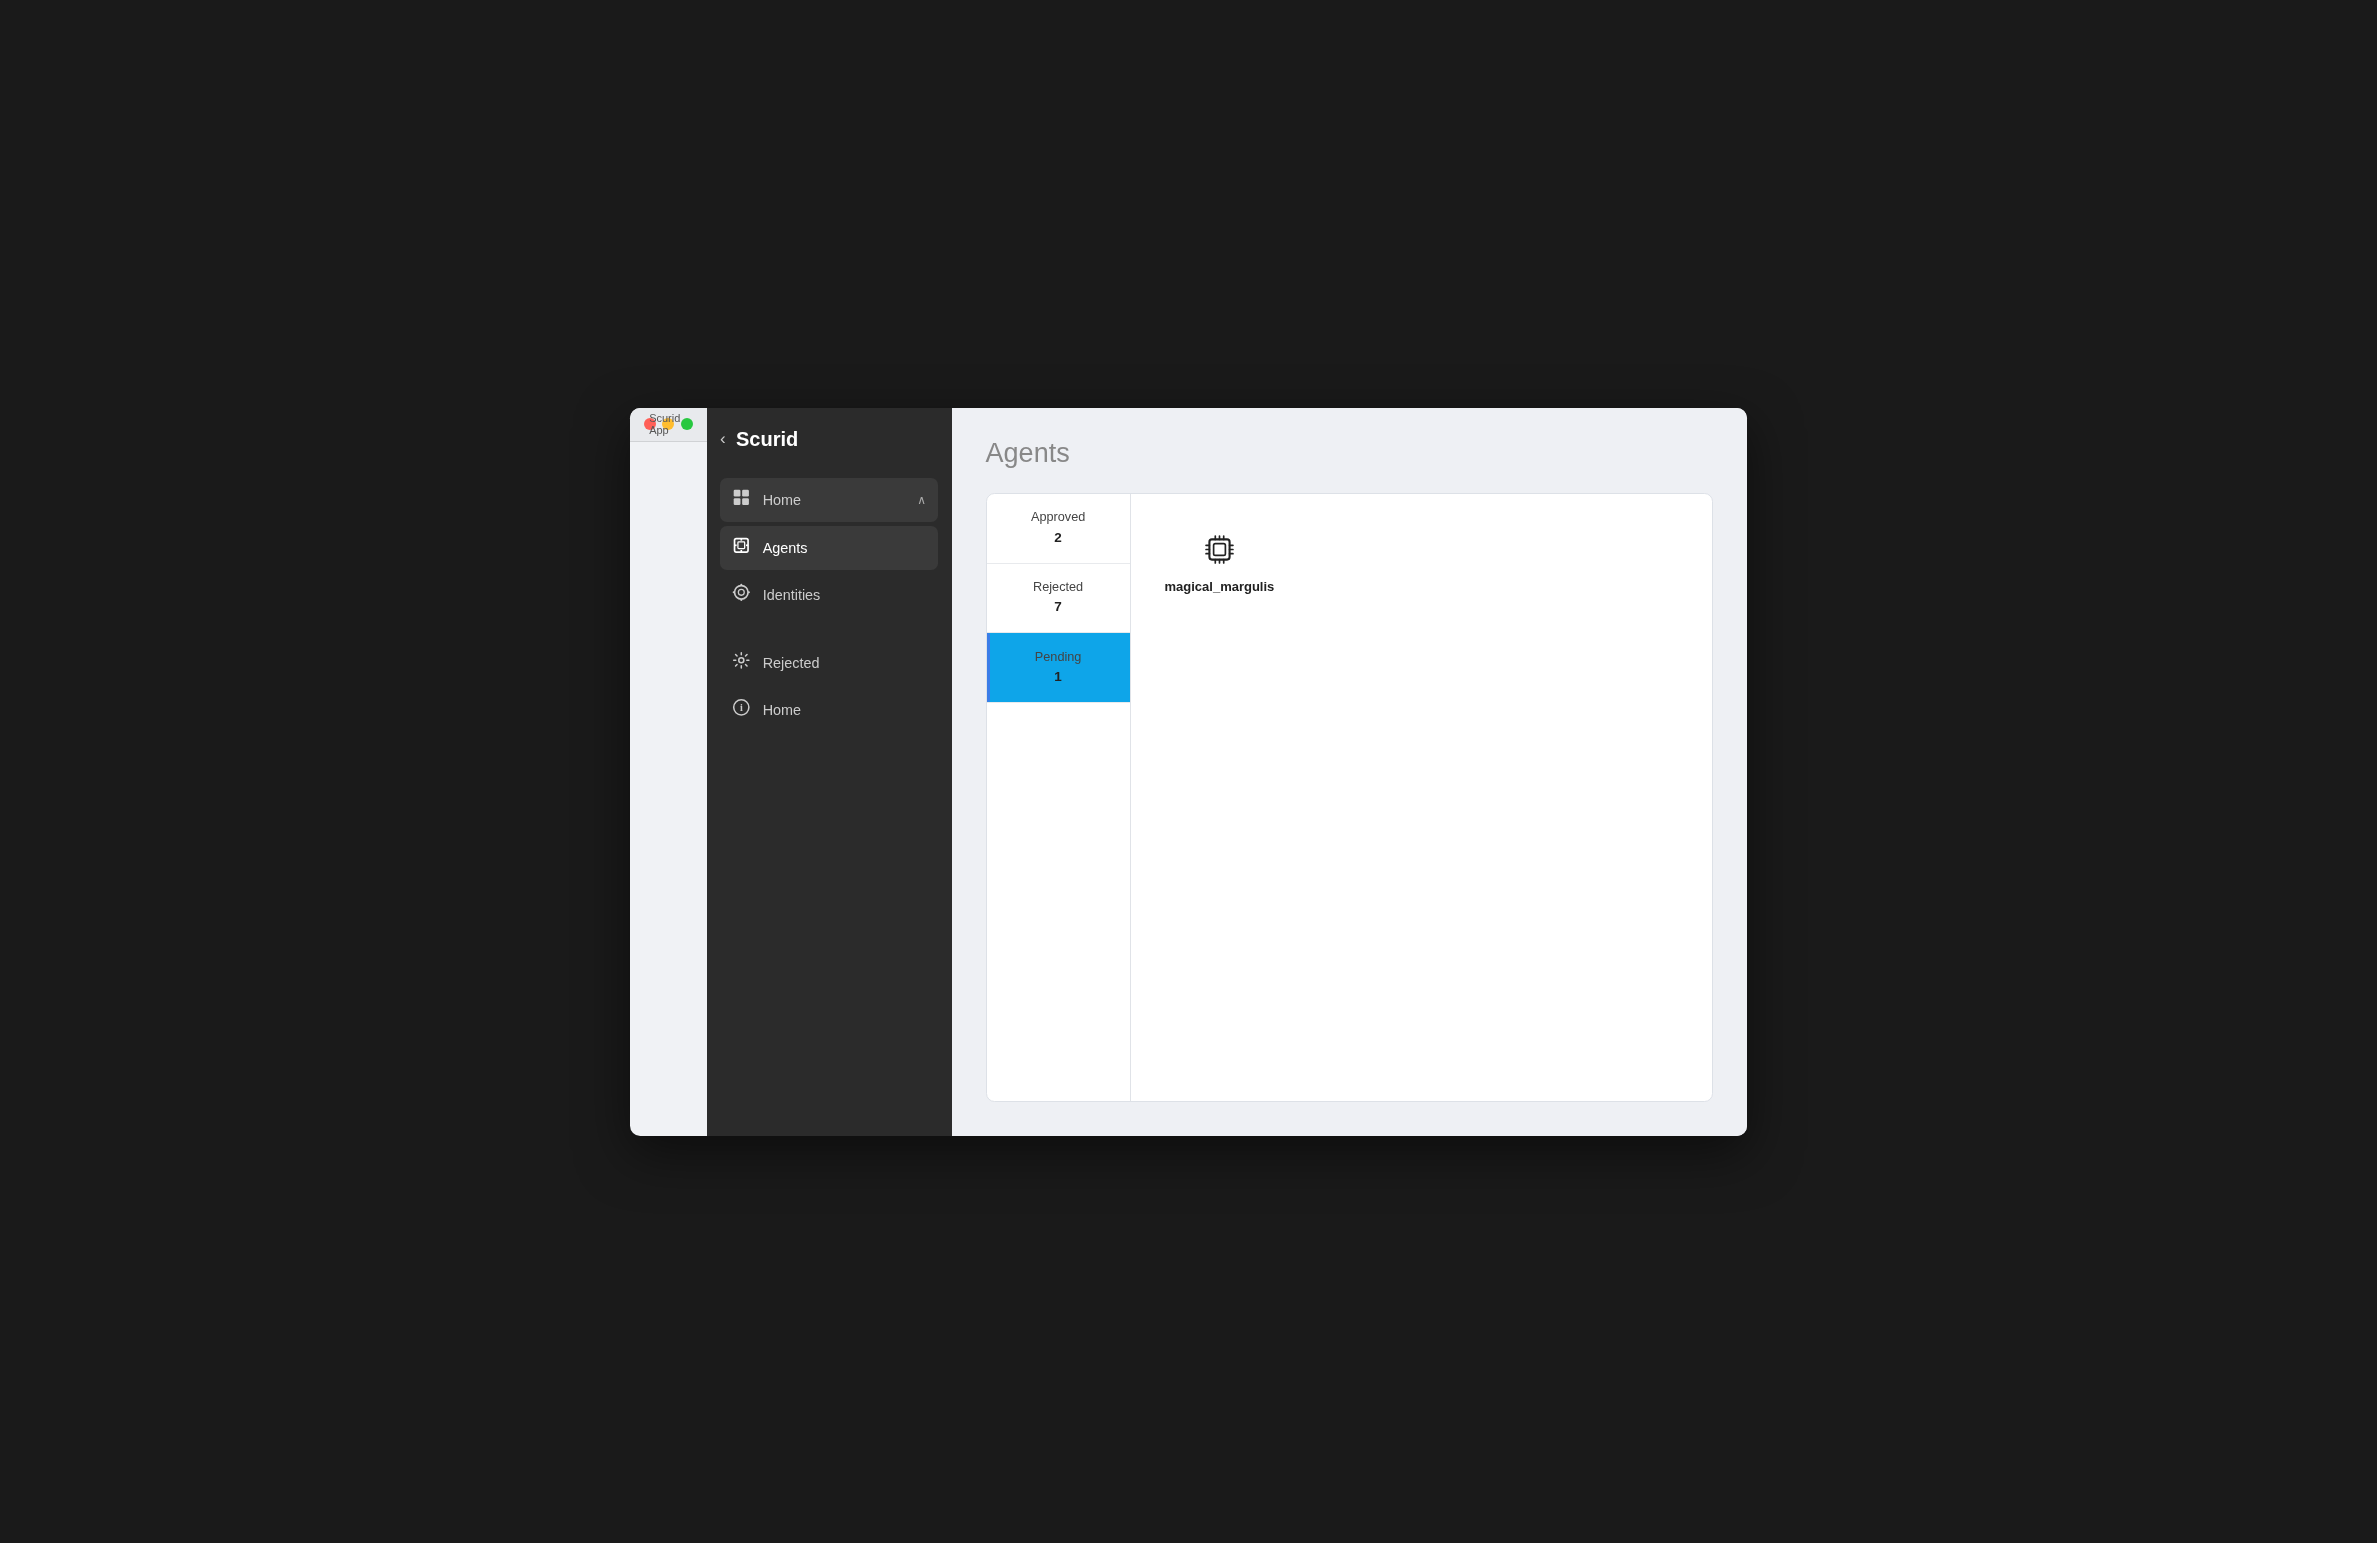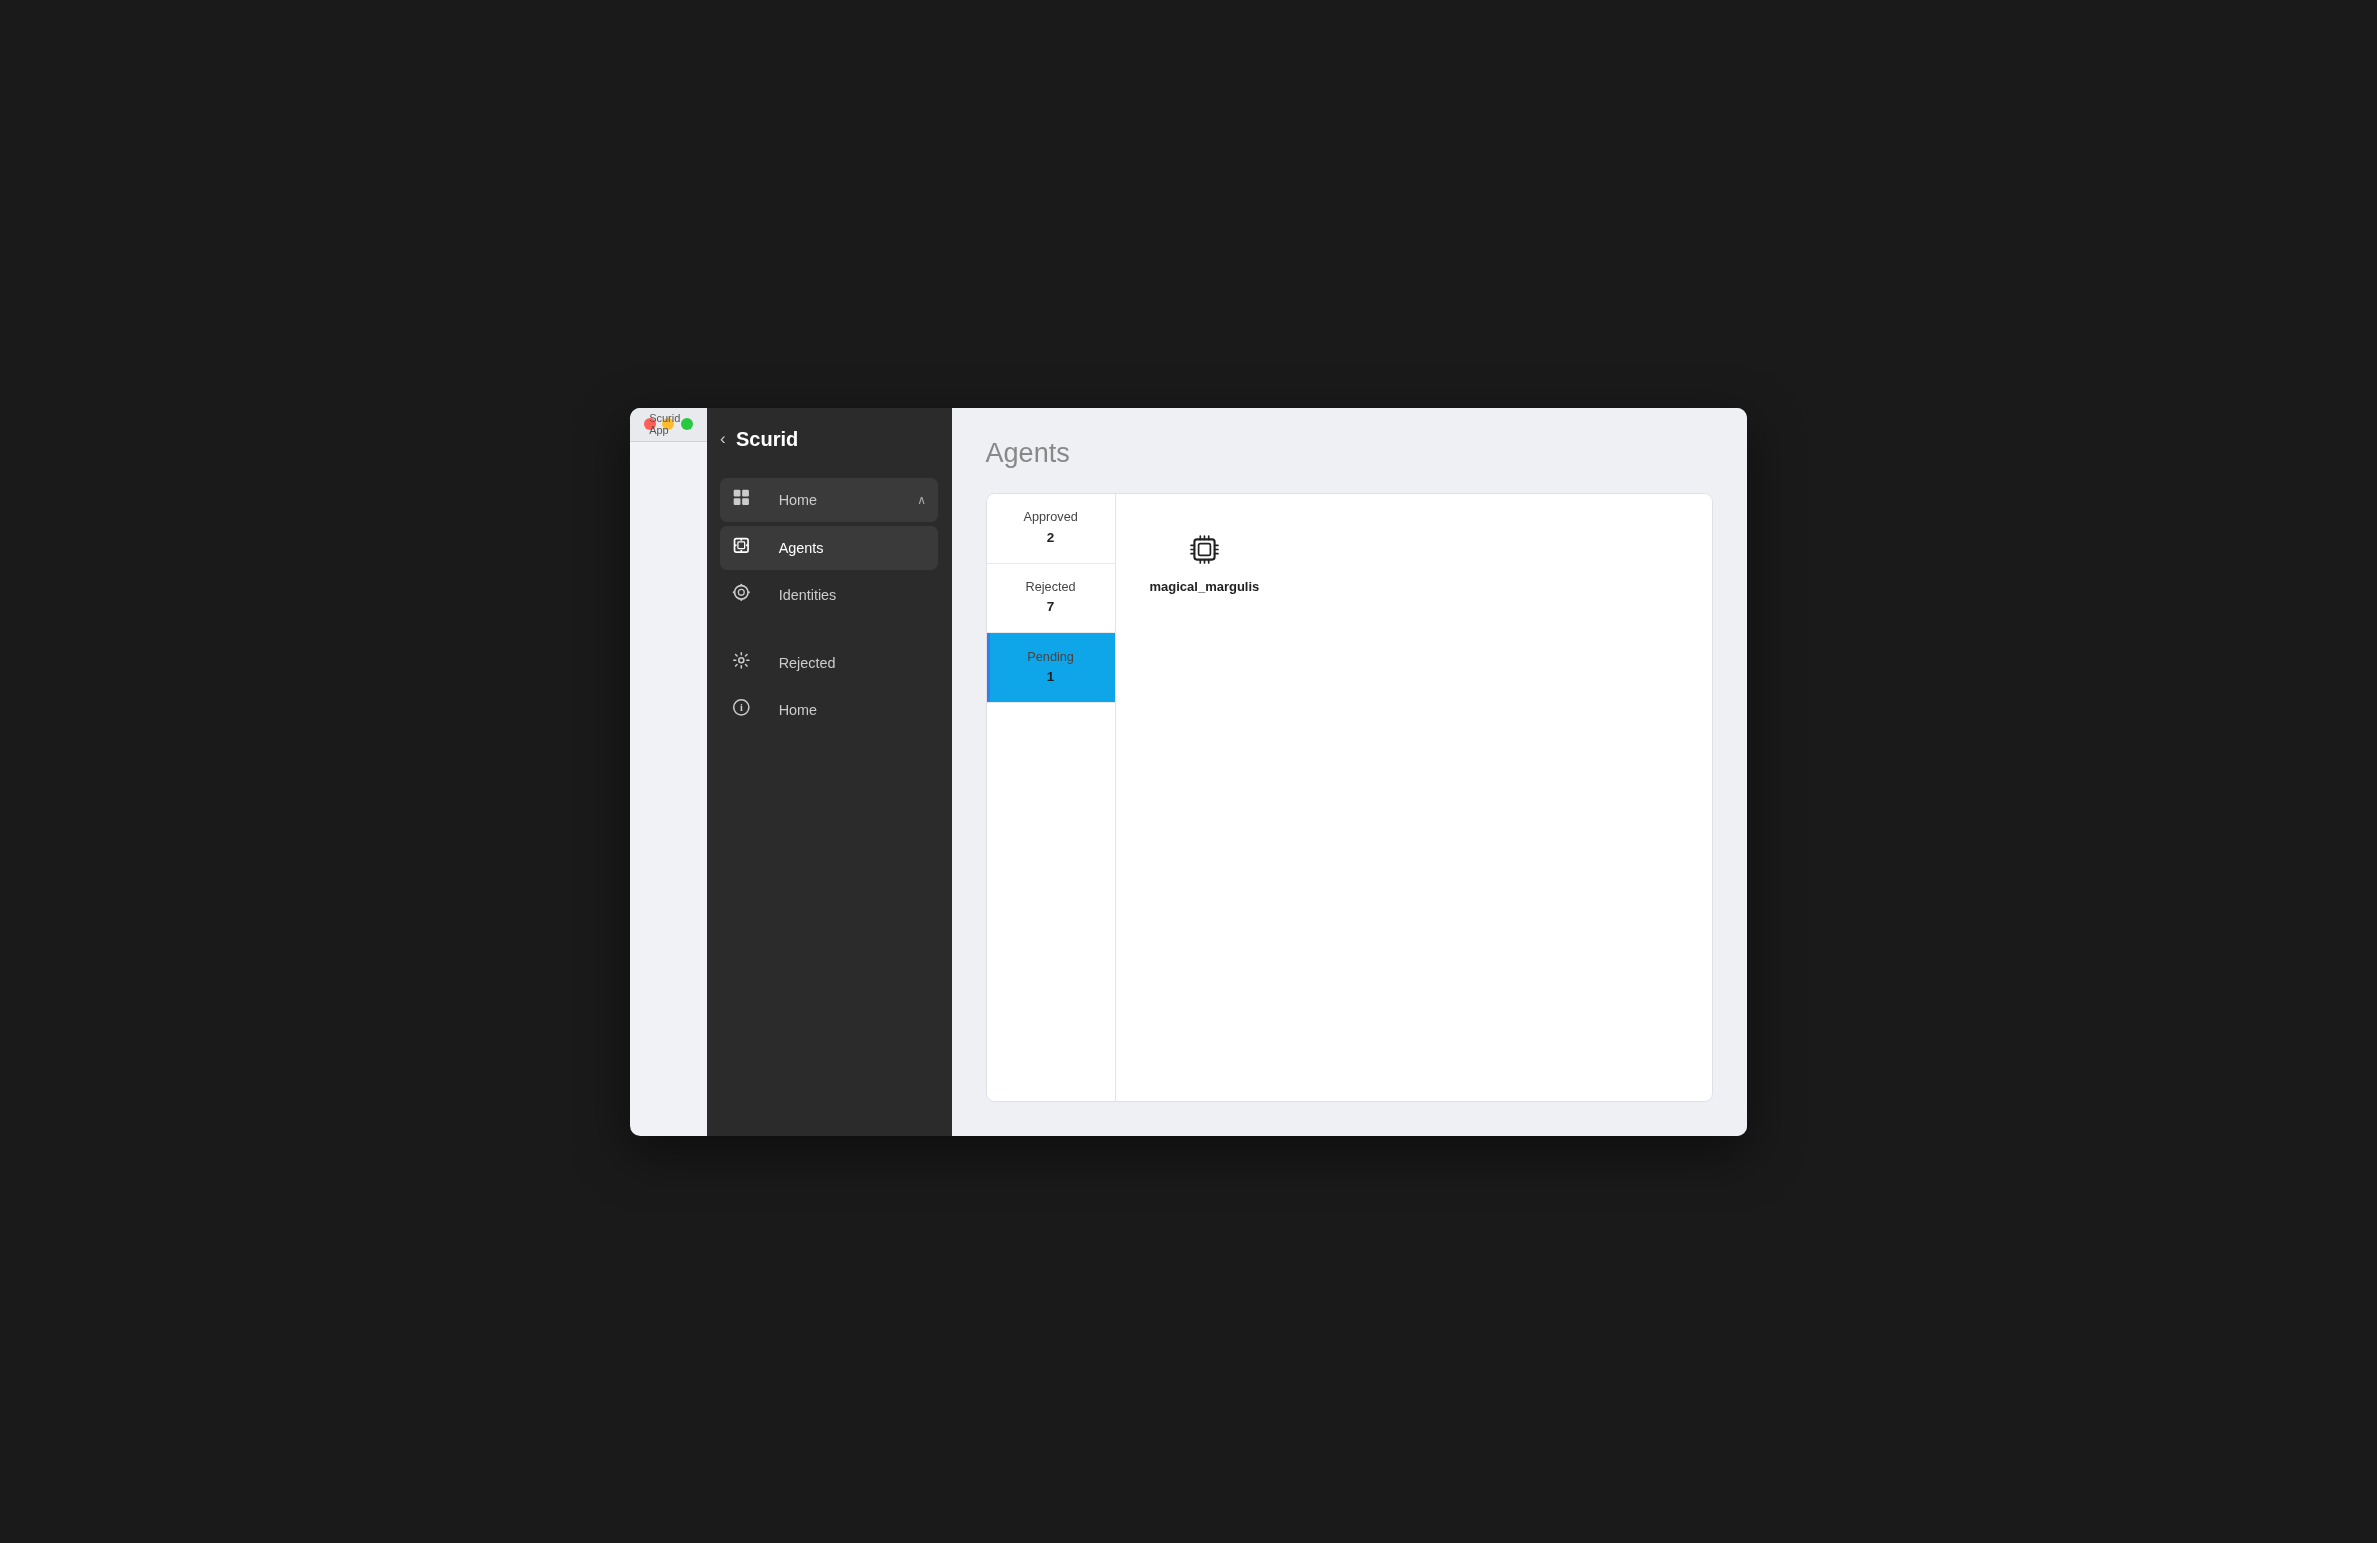--- a/index.html
+++ b/index.html
@@ -92,21 +92,21 @@
 
     .sidebar-nav {
       display: flex;
       flex-direction: column;
       gap: 3.4px;
     }
 
     .sidebar-item {
       display: flex;
       align-items: center;
-      gap: 28px;
+      gap: 12px;
       padding: 10.2px 12px;
       border-radius: 6.8px;
       cursor: pointer;
       color: #cccccc;
       font-size: 14.4px;
       font-weight: 500;
       position: relative;
     }
     .sidebar-item.active {
       background: #3a3a3a;
@@ -149,21 +149,21 @@
       display: flex;
       flex: 1;
       background: #ffffff;
       border-radius: 8.5px;
       border: 0.8px solid #dde1e7;
       overflow: hidden;
     }
 
     
     .filter-sidebar {
-      width: 129px;
+      width: 144px;
       border-right: 0.8px solid #e0e3e8;
       display: flex;
       flex-direction: column;
       flex-shrink: 0;
     }
 
     .filter-item {
       padding: 15.2px 17px;
       border-bottom: 0.8px solid #e8eaed;
       cursor: pointer;

